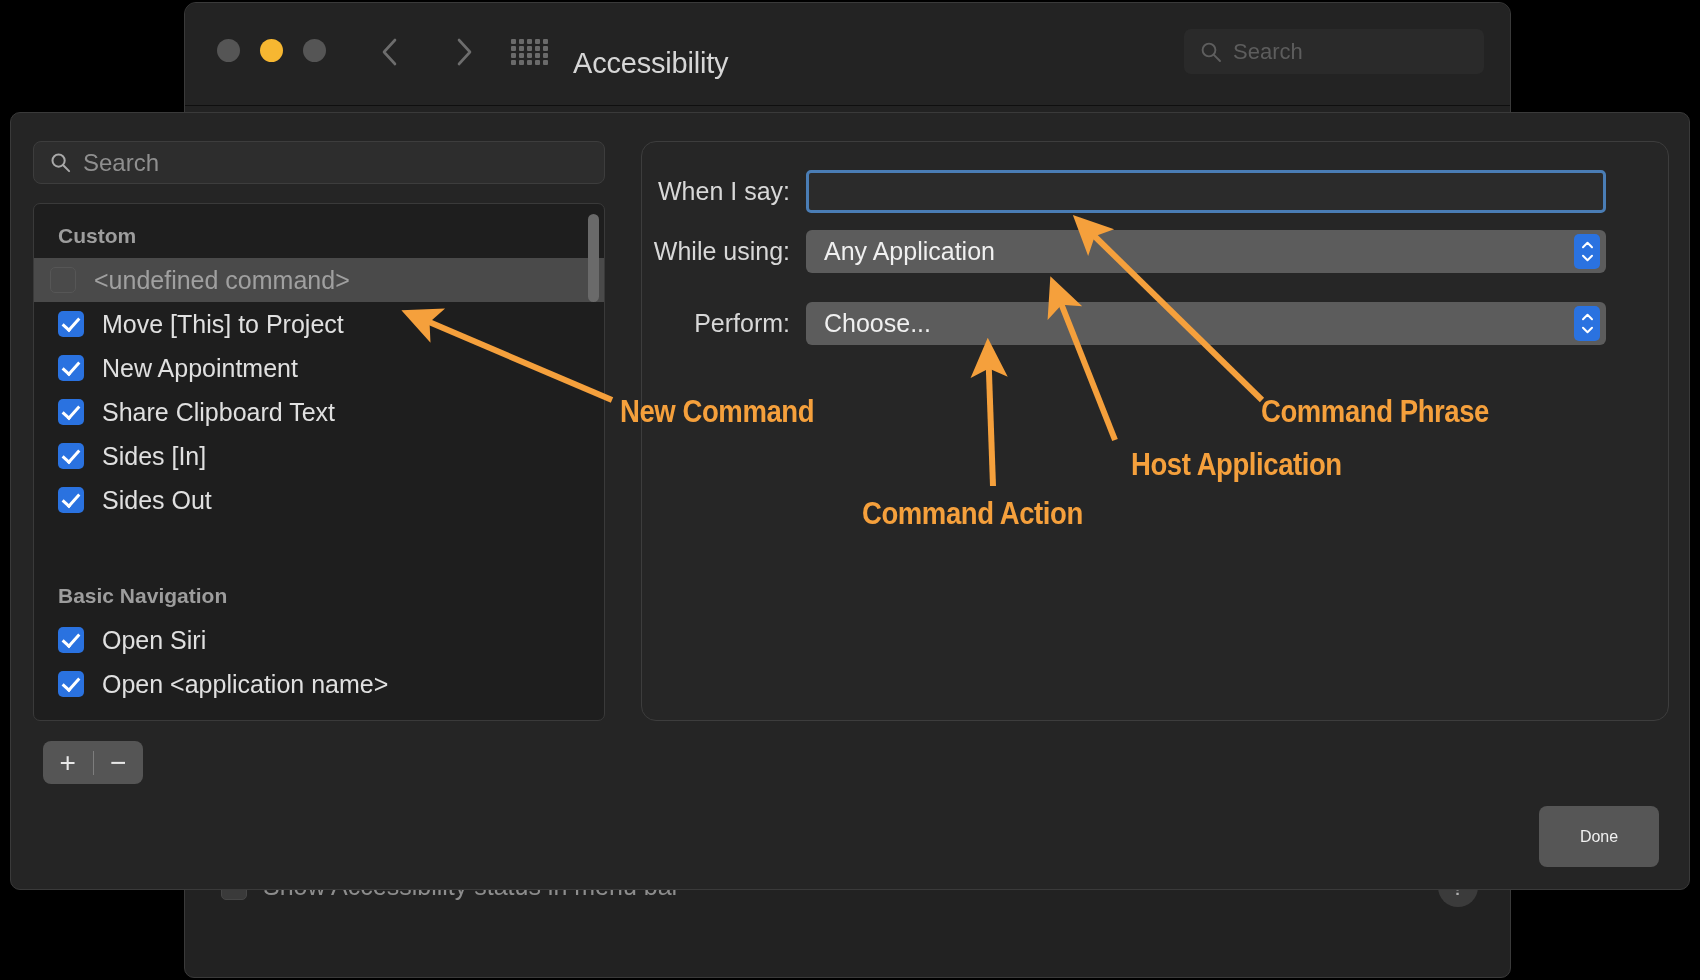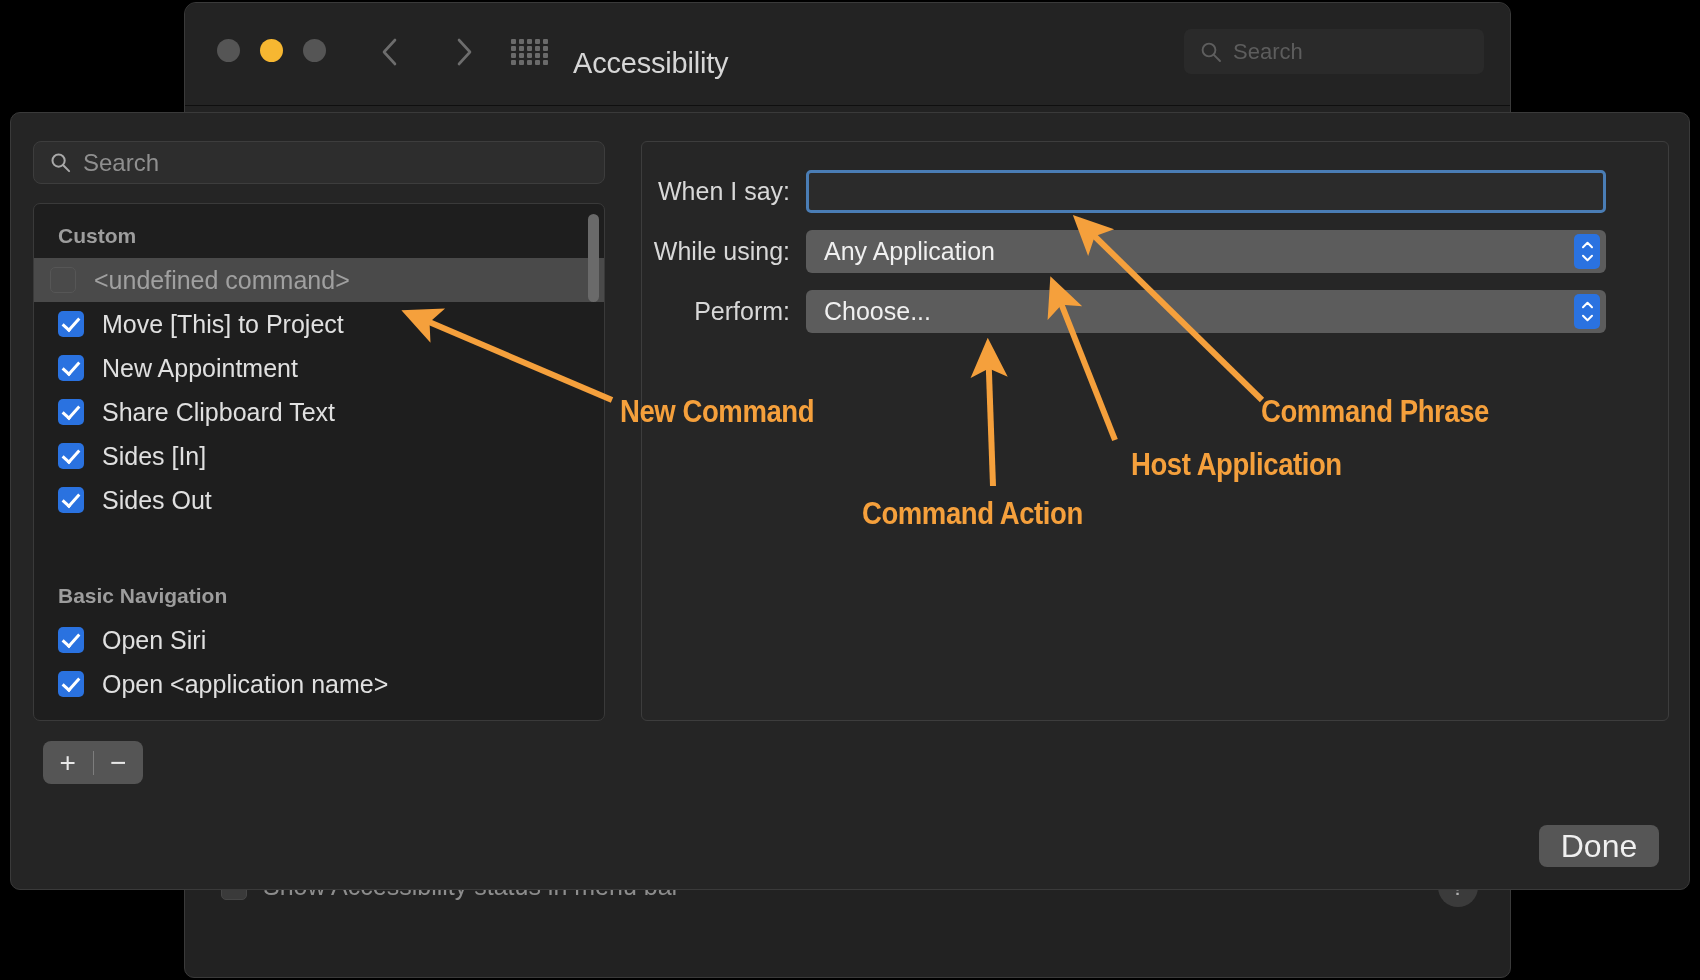--- a/index.html
+++ b/index.html
@@ -290,37 +290,37 @@
 
   
   .right-pane {
     position: absolute;
     left: 630px;
     top: 28px;
     width: 1028px;
     height: 580px;
     background: #262626;
     border: 1px solid #3d3d3d;
-    border-radius: 6px;
+    border-radius: 15px;
   }
   .form-row {
     position: absolute;
     display: flex;
     align-items: center;
   }
   .form-row .flabel {
     width: 164px;
     text-align: right;
     font-size: 25px;
     color: #d8d8d8;
     padding-right: 16px;
   }
   .row-say   { left: 0;  top: 28px;  }
   .row-using { left: 0;  top: 88px;  }
-  .row-perf  { left: 0;  top: 148px; }
+  .row-perf  { left: 0;  top: 160px; }
 
   .text-input {
     width: 800px;
     height: 43px;
     background: #2b2b2b;
     border: 3px solid #4a7db5;
     border-radius: 5px;
   }
 
   .popup {
@@ -349,27 +349,27 @@
     gap: 3px;
     color: #fff;
   }
   .stepper svg { width: 13px; height: 9px; display: block; }
 
   .done-btn {
     position: absolute;
     right: 30px;
     bottom: 22px;
     width: 120px;
-    height: 42px;
+    height: 61px;
     background: #565656;
     border-radius: 8px;
     display: flex;
     align-items: center;
     justify-content: center;
-    font-size: 32px;
+    font-size: 16px;
     color: #f0f0f0;
   }
 
   
   .anno-svg {
     position: absolute;
     left: 0; top: 0;
     width: 1700px;
     height: 980px;
     pointer-events: none;

